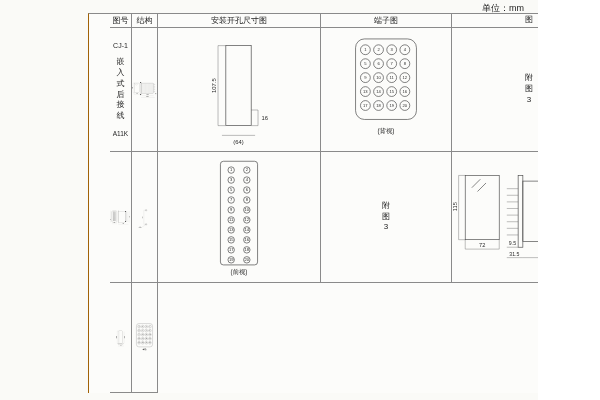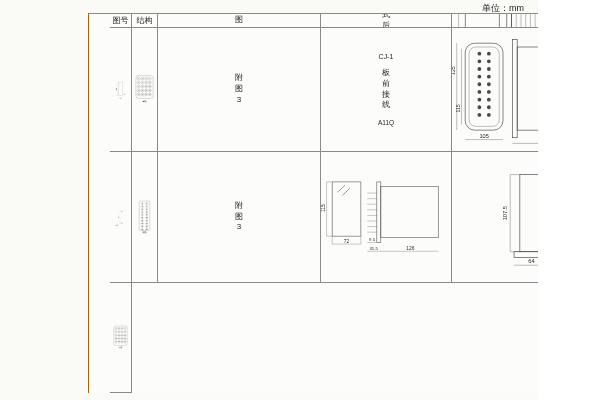--- a/index.html
+++ b/index.html
@@ -33,20 +33,26 @@
 
   <div class="unit">单位：mm</div>
 
   <div class="tbl">
 
     <div class="cell hdr">
         <span>图号</span>
       </div>
     <div class="cell hdr">
         <span>结构</span>
+      </div>
+    <div class="cell hdr">
+        <span>安装开孔尺寸图</span>
+      </div>
+    <div class="cell hdr">
+        <span>端子图</span>
       </div>
 
     <div class="cell">
       <div class="vstack">附图3</div>
     </div>
     <div class="cell structcell">
       <span class="model">CJ-1</span>
       <span class="vstack">嵌入式后接线</span>
       <span class="code">A11K</span>
     </div>
@@ -139,25 +145,20 @@
             <circle cx="64.2" cy="71.8" r="5"></circle>
             <text x="64.2" y="73.2" class="tn">20</text>
           </g>
         <text class="lbl" x="45" y="100">(背视)</text>
       </svg>
     </div>
 
     <div class="cell">
       <div class="vstack">附图3</div>
     </div>
-    <div class="cell structcell">
-      <span class="model">CJ-1</span>
-      <span class="vstack">板前接线</span>
-      <span class="code">A11Q</span>
-    </div>
     <div class="cell">
       <svg class="draw" width="160" height="128" viewBox="0 0 163 131">
         <g>
           <rect x="14" y="16" width="40" height="92" rx="10"></rect>
           <rect class="thin" x="18" y="20" width="32" height="84" rx="7"></rect>
           <path d="M29 27V99M39 27V99" stroke-linecap="round" stroke-dasharray="0.1 8" stroke-width="4"></path>
           <line class="thin" x1="5" y1="16" x2="5" y2="108"></line>
           <text x="3.5" y="45" transform="rotate(-90 3.5 45)" style="font-size:5.5px">125</text>
           <line class="thin" x1="10" y1="22" x2="10" y2="102"></line>
           <text x="8.5" y="85" transform="rotate(-90 8.5 85)" style="font-size:5.5px">115</text>

